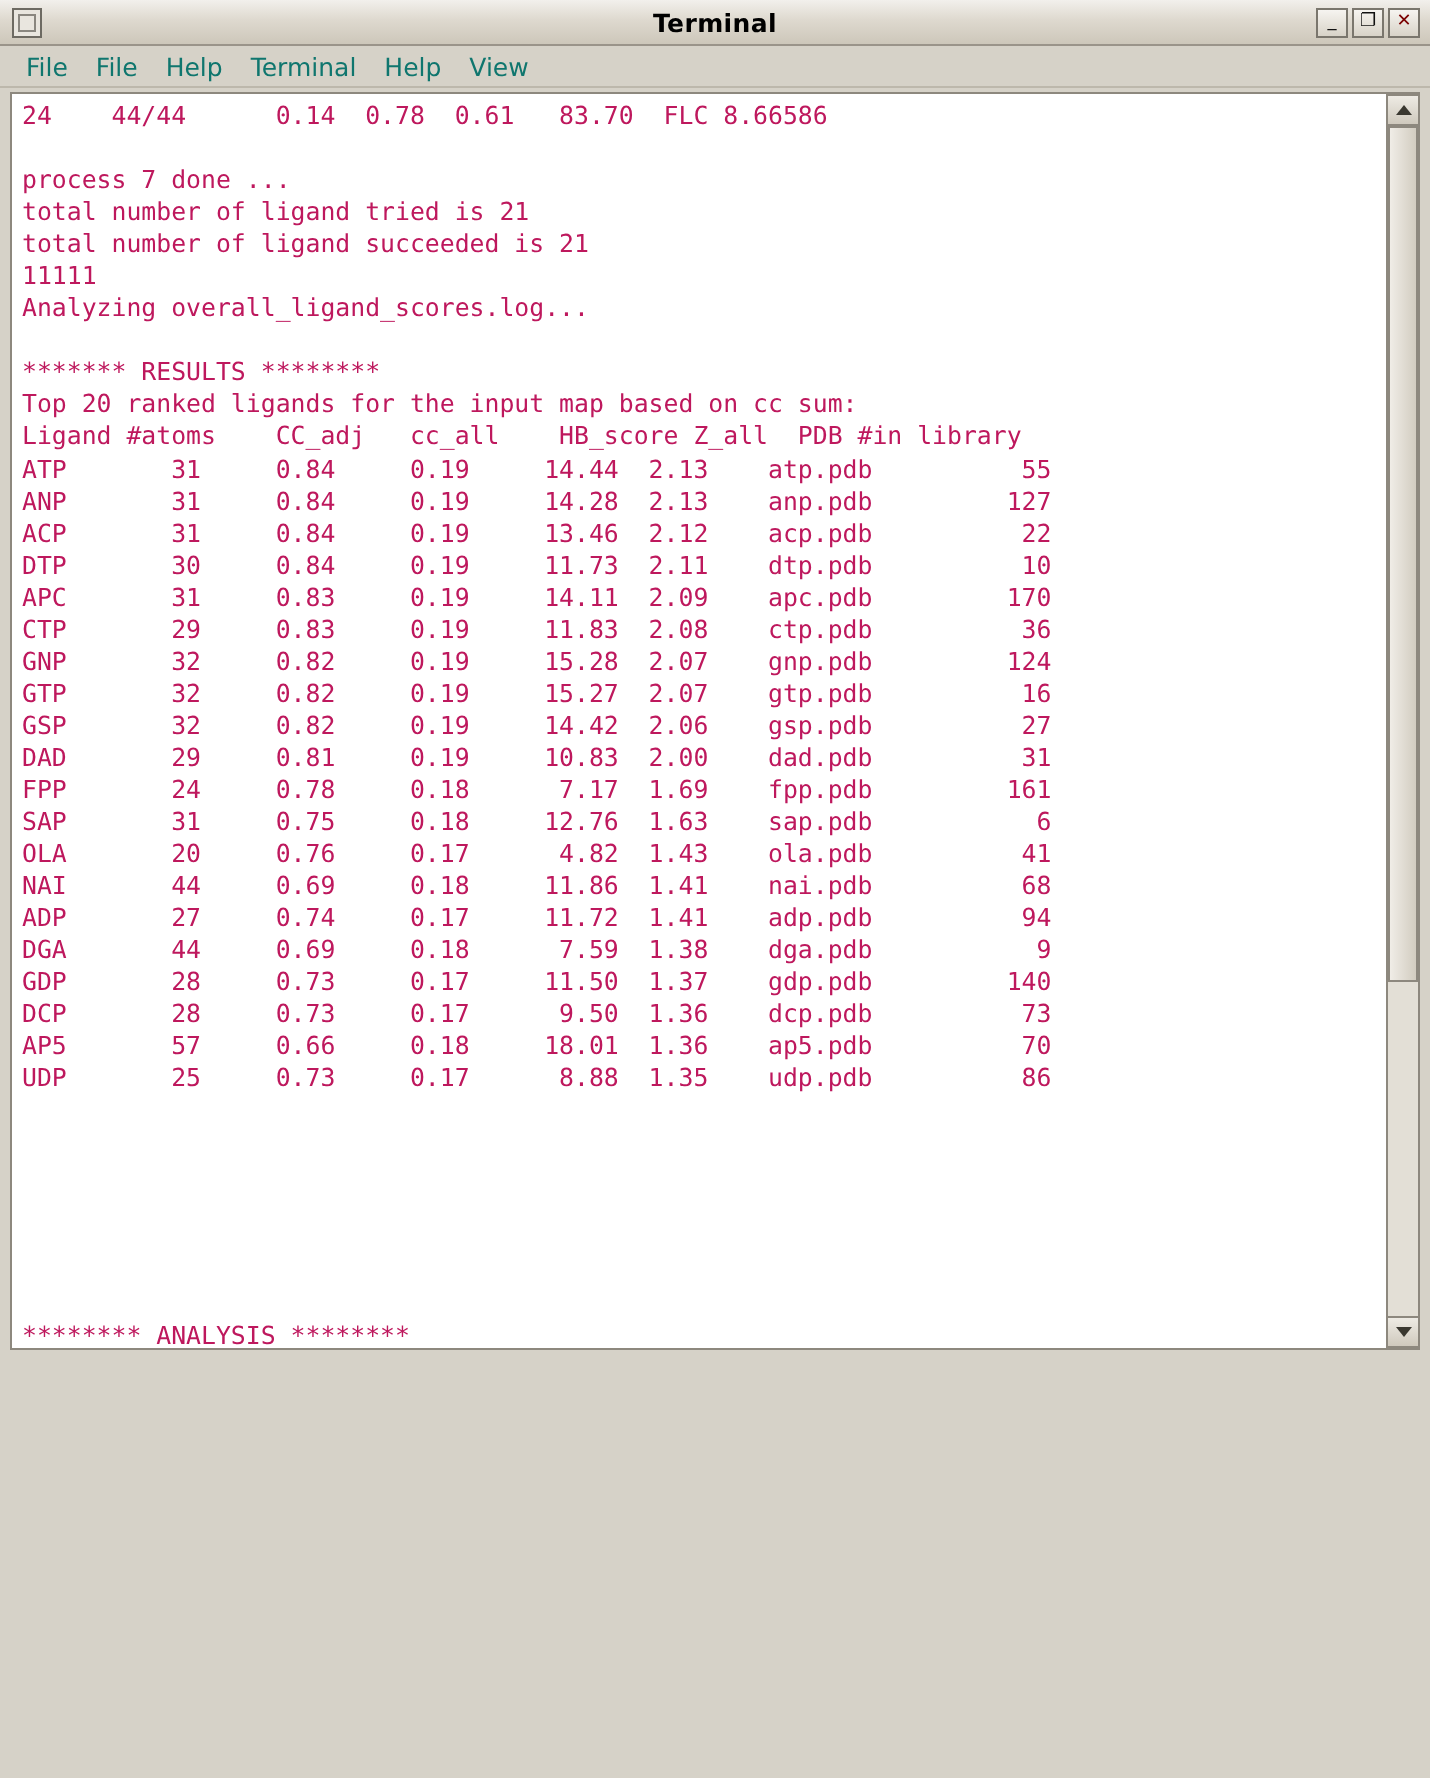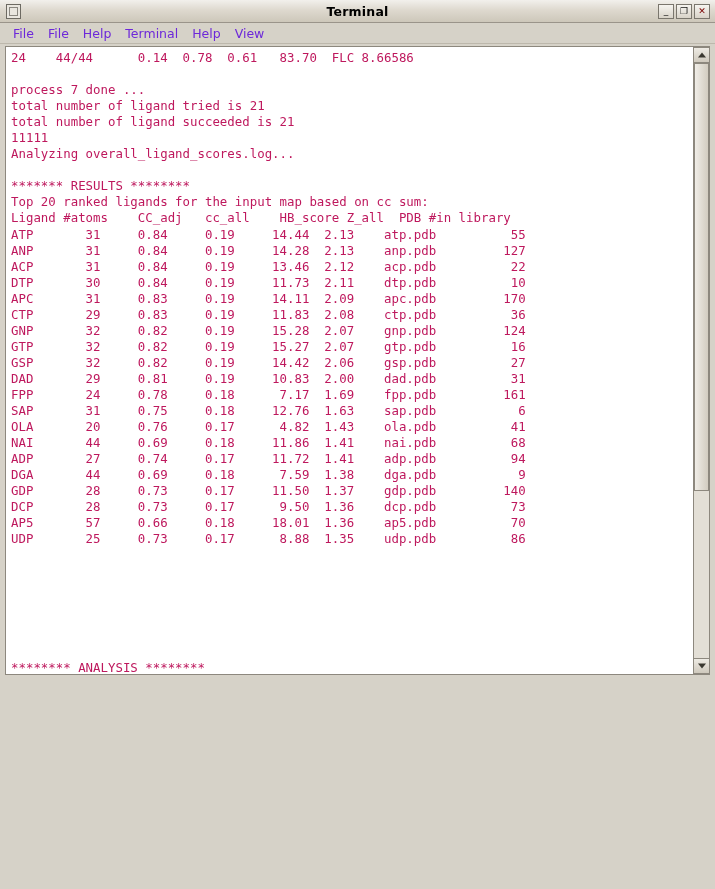--- a/index.html
+++ b/index.html
@@ -77,21 +77,21 @@
     font-weight: bold;
   }
   
   .menubar {
     height: 21px;
     background: #d6d2c8;
     display: flex;
     align-items: center;
     padding-left: 6px;
     font-size: 12.5px;
-    color: #6d28d9;
+    color: #0f766e;
     border-bottom: 1px solid #bdb8ac;
     box-sizing: border-box;
   }
   .menu-item {
     padding: 2px 7px;
     cursor: default;
   }
   
   .term-wrap {
     position: absolute;

